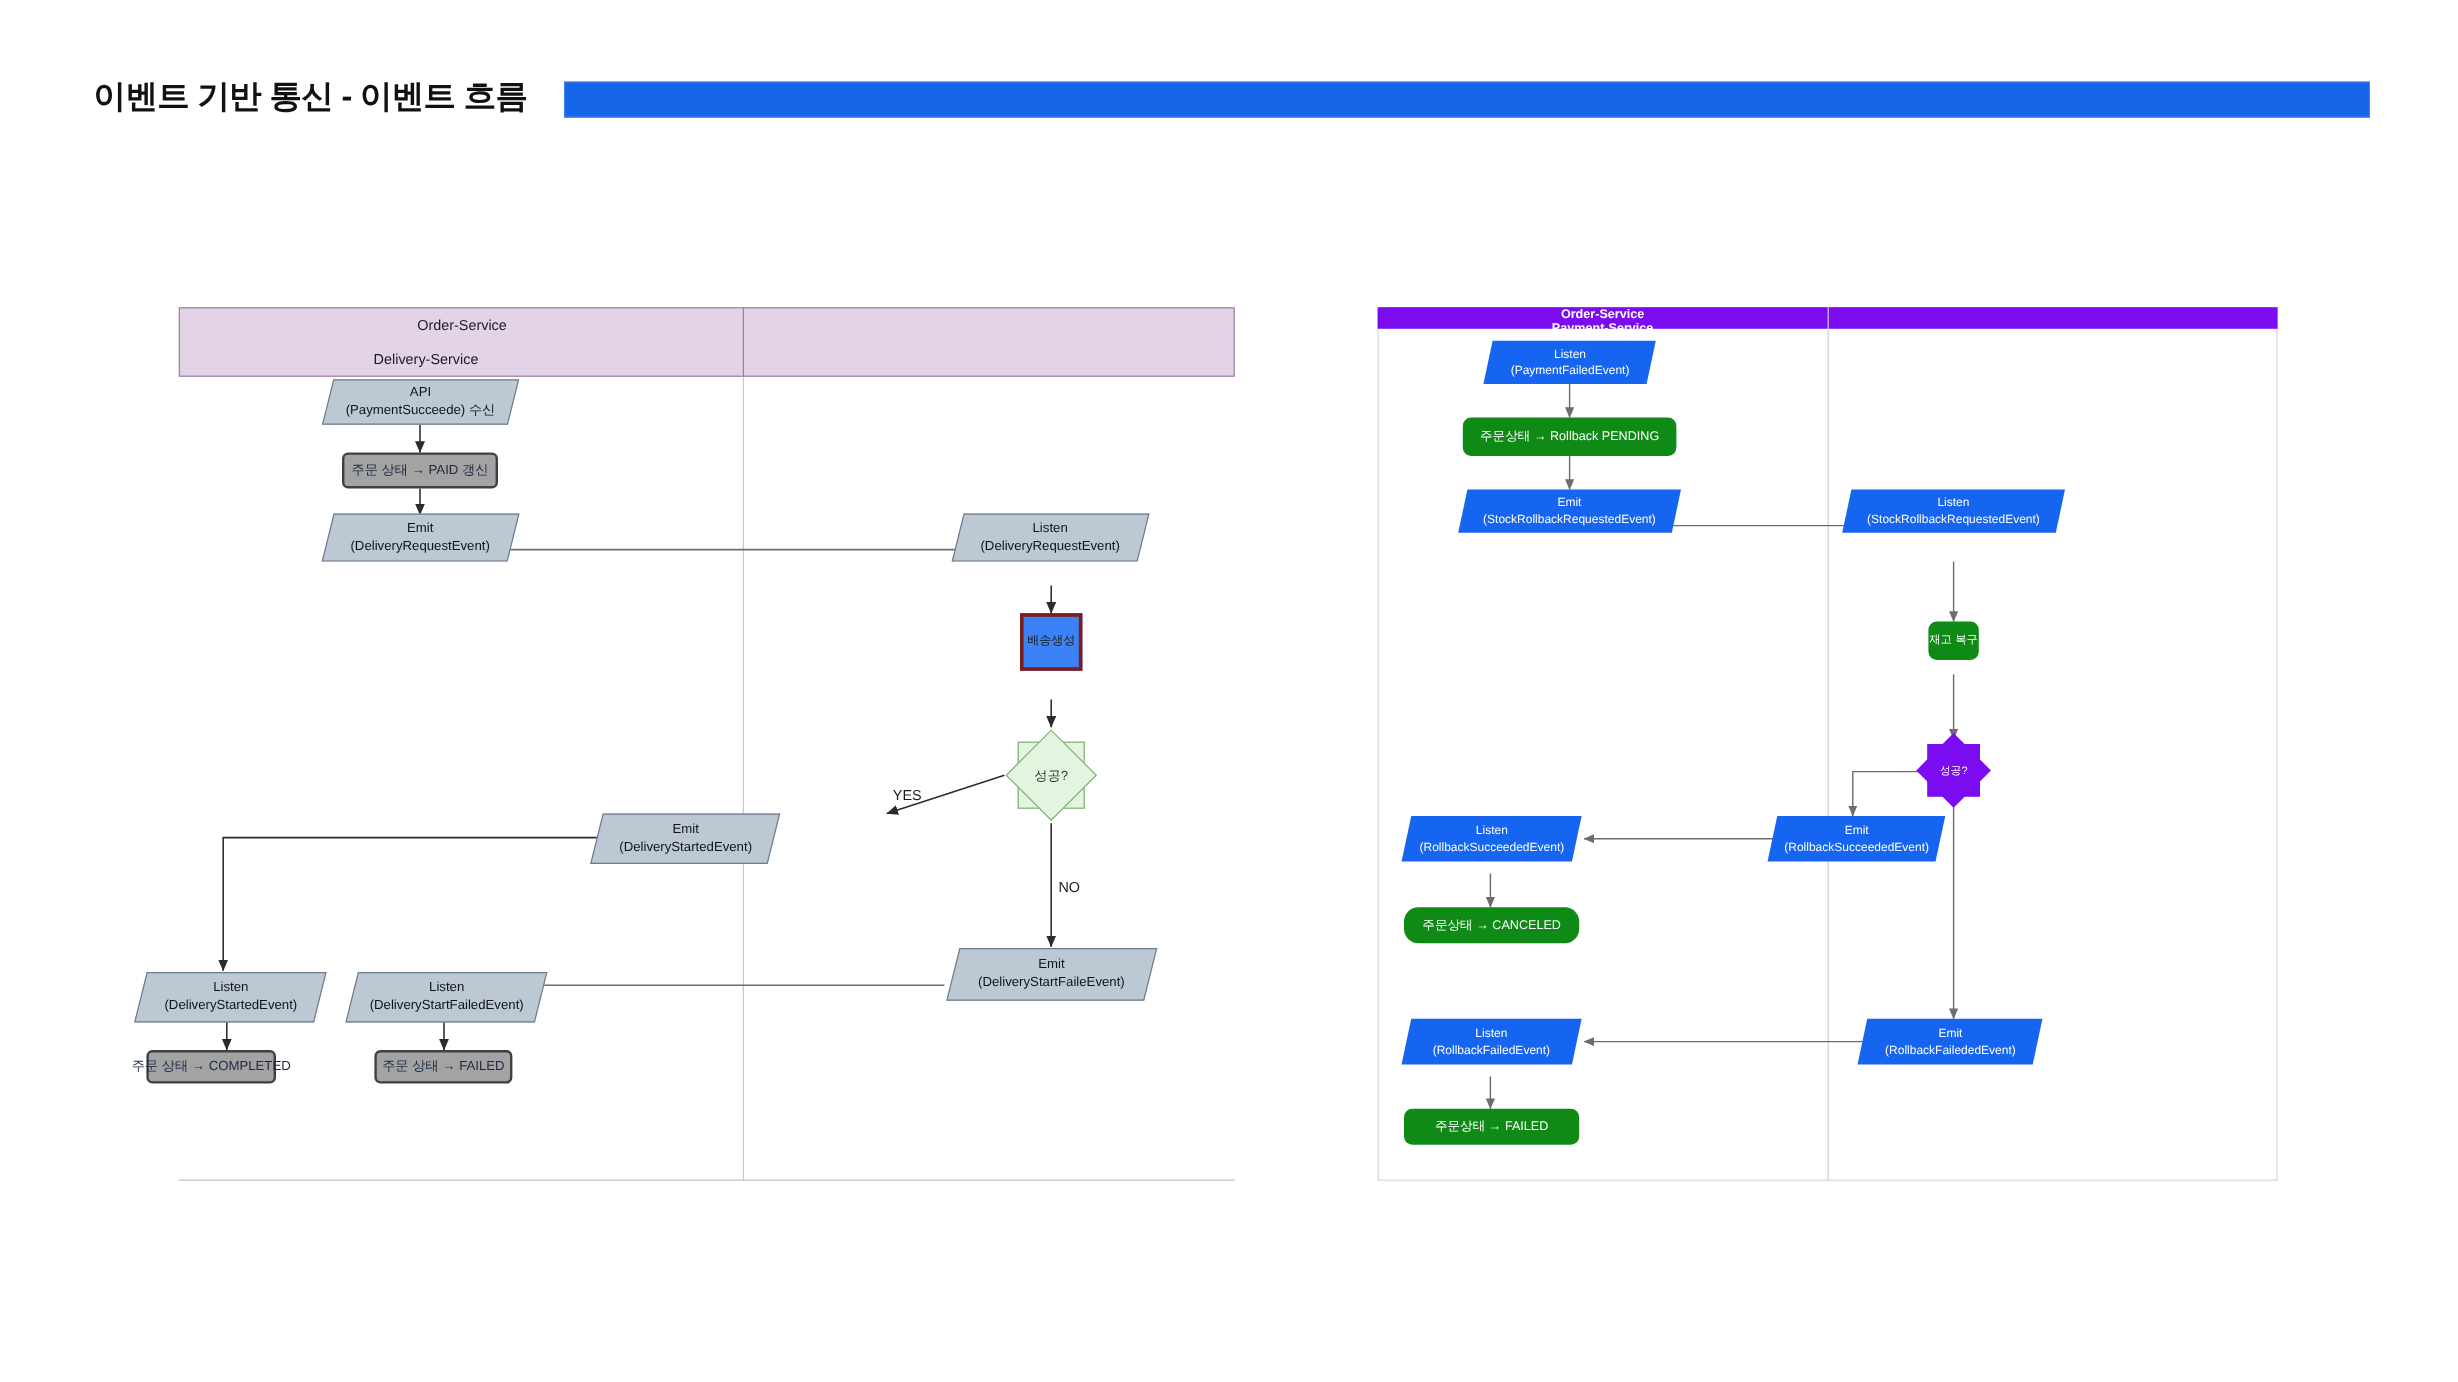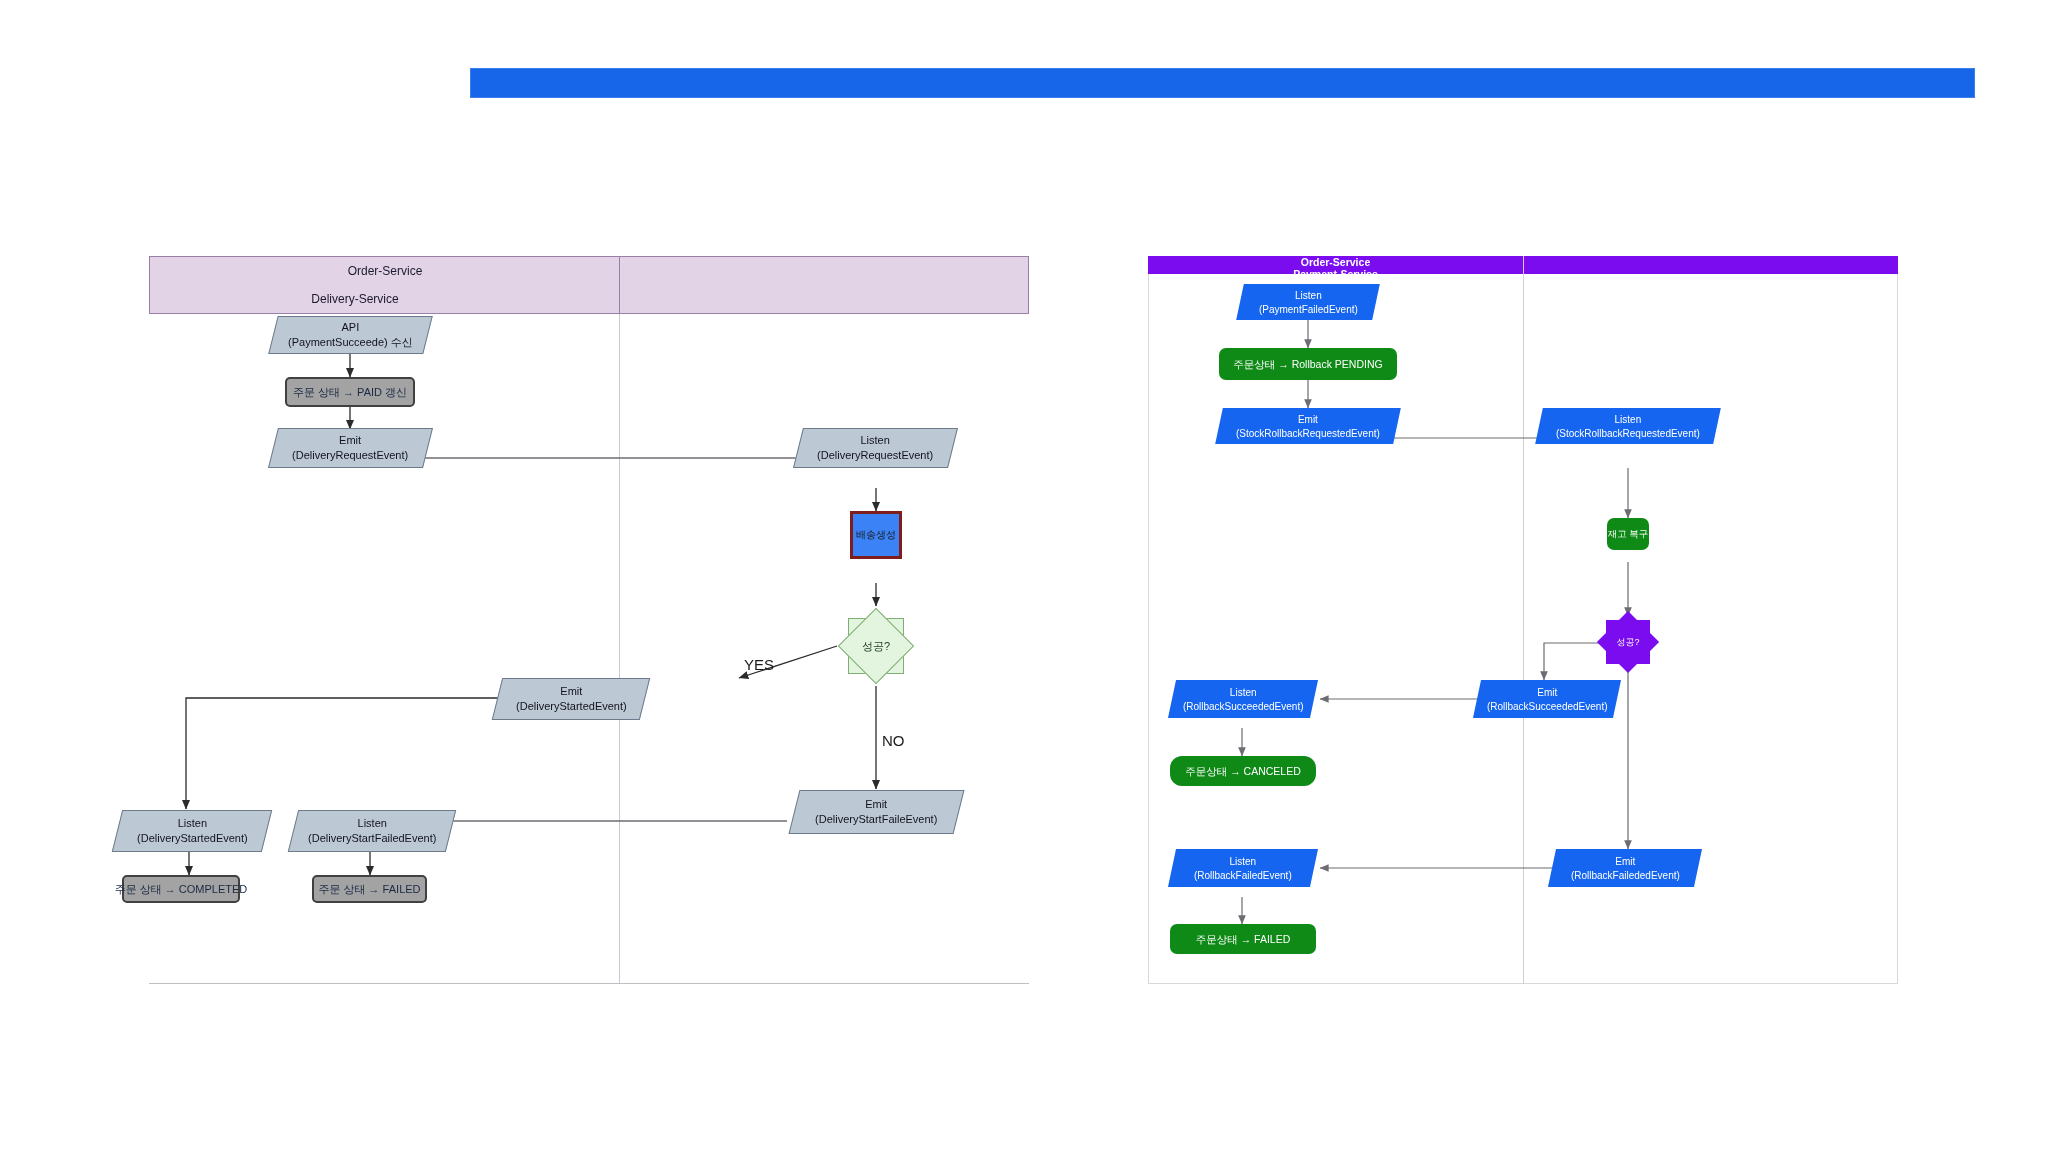--- a/index.html
+++ b/index.html
@@ -96,27 +96,30 @@
     position: absolute; inset: 0; transform: rotate(45deg);
   }
   .diamond-green .dshape-in { background: #e4f5df; border: 1px solid #7fae72; width:100%; height:100%;}
   .diamond .dlabel {
     position: absolute; inset: 0; display: flex; align-items: center;
     justify-content: center; font-size: 11px; white-space: nowrap;
   }
 
   
   svg.conn { position: absolute; left: 0; top: 0; overflow: visible; pointer-events: none; }
-  .edge-label { position: absolute; font-size: 15px; color: #1a1a1a; white-space: nowrap; }
+  .edge-label { position: absolute; font-size: 12px; color: #1a1a1a; white-space: nowrap; }
 </style>
 </head>
 <body>
 
 <div id="page">
 
+  <div class="title-row">
+    <div class="slide-title">이벤트 기반 통신 - 이벤트 흐름</div>
+  </div>
   <div class="title-bar"></div>
 
   <div class="panel" id="left-panel">
     <div class="panel-frame"></div>
 
     <div class="lane-header" id="left-lane-header">
       <div class="lane-head" style="width:470px;height:100%">Order-Service</div>
       <div class="lane-head" style="width:410px;height:100%">Delivery-Service</div>
     </div>
     <div class="left-lane-divider" style="left:470px;height:58px"></div>
@@ -218,21 +221,21 @@
       </div>
     </div>
 
     <div class="node par-grey" style="left:144px;top:554px;width:158px;height:42px;">
       <div class="inner">
         <span class="ln" style="font-size:11px;color:#12121e">Listen</span>
         <span class="ln" style="font-size:11px;color:#12121e">(DeliveryStartFailedEvent)</span>
       </div>
     </div>
 
-    <div class="node box-lightblue" style="left:-27px;top:619px;width:118px;height:28px;font-size:11px;">
+    <div class="node box-lightblue" style="left:-27px;top:619px;width:108px;height:28px;font-size:11px;">
       <span class="ln">주문 상태 → COMPLETED</span>
     </div>
 
     <div class="node box-lightblue" style="left:163px;top:619px;width:115px;height:28px;font-size:11px;">
       <span class="ln">주문 상태 → FAILED</span>
     </div>
   </div>
 
   <div class="panel" id="right-panel">
     <div class="panel-frame"></div>

